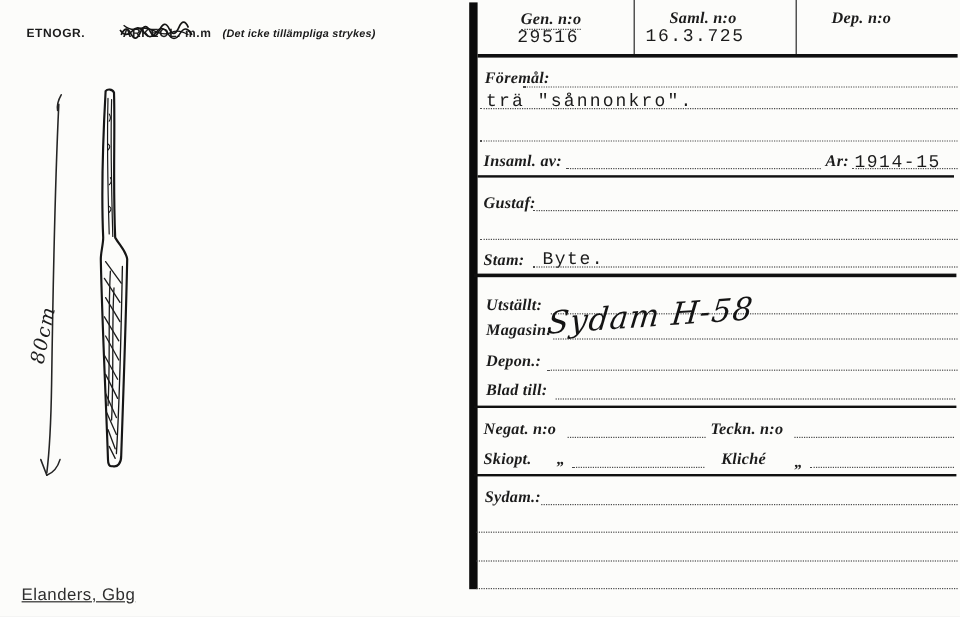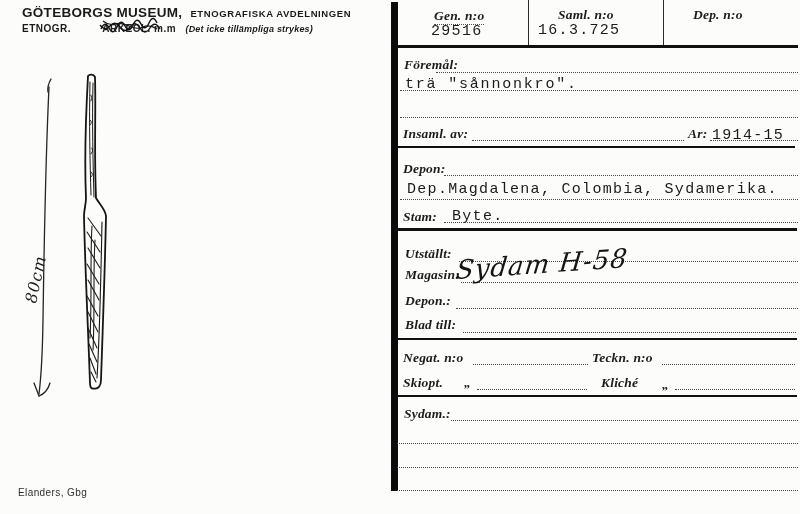--- a/index.html
+++ b/index.html
@@ -20,31 +20,27 @@
   .title-main{font-weight:bold;font-size:13.5px;letter-spacing:.3px;}
   .title-sub{font-weight:bold;font-size:9.5px;letter-spacing:.6px;}
   .dept{font-weight:bold;font-size:10px;letter-spacing:.5px;}
   .dept-note{font-weight:bold;font-style:italic;font-size:9px;letter-spacing:.2px;}
   .struck{position:relative;display:inline-block;color:#222;}
   .struck svg{position:absolute;left:-3px;top:-6px;pointer-events:none;}
   .hand{position:absolute;font-family:"DejaVu Serif",serif;font-style:italic;
         font-size:26px;color:#141414;transform:rotate(-4deg) skewX(-10deg);
         letter-spacing:1px;white-space:nowrap;}
   .genunder{border-bottom:1.7px dotted #4a4a4a;padding-bottom:1px;margin-top:44px;}
-  .printer{font-size:10px;color:#2e2e2e;letter-spacing:.4px;}
+  .printer{font-size:14px;color:#2e2e2e;letter-spacing:.4px;text-decoration:underline;}
 </style>
 </head>
 <body>
 
 <div id="card">
 
-  <div class="abs sans title-main" style="left:22px;top:5px">
-    <span>GÖTEBORGS MUSEUM,</span>
-    <span class="title-sub" style="margin-left:4px">ETNOGRAFISKA AVDELNINGEN</span>
-  </div>
 
   <div class="abs sans dept" style="left:22px;top:23px">
     <span>ETNOGR.</span>
     <span class="struck" style="margin-left:28px">
       <span>ARKEOL. m.m</span>
       <svg width="66" height="20" viewBox="0 0 66 20">
         <path d="M2,12 q4,-9 8,-1 t8,-1 t8,-1 t8,-1 t8,-1 t8,-1 t8,0" fill="none" stroke="#151515" stroke-width="1.4"></path>
         <path d="M1,8 q5,7 10,1 t10,1 t10,0 t10,1 t10,0 t10,1" fill="none" stroke="#151515" stroke-width="1.3"></path>
         <path d="M4,4 q6,5 12,3 t14,2 t14,1 t14,2" fill="none" stroke="#151515" stroke-width="1.1"></path>
       </svg>
@@ -123,23 +119,22 @@
   <div class="dotline" style="left:400px;top:90px;width:398px"></div>
   <div class="dotline" style="left:400px;top:117px;width:398px"></div>
 
   <span class="lbl" style="left:403px;top:126px">Insaml. av:</span>
   <div class="dotline" style="left:472px;top:140px;width:212px"></div>
   <span class="lbl" style="left:688px;top:126px">Ar:</span>
   <span class="mono" style="left:712px;top:127px">1914-15</span>
   <div class="dotline" style="left:710px;top:140px;width:88px"></div>
   <div class="thick" style="left:398px;top:146px;width:397px;height:1.6px"></div>
 
-  <span class="lbl" style="left:403px;top:161px">Depon:</span>
+  <span class="lbl" style="left:403px;top:161px">Gustaf:</span>
   <div class="dotline" style="left:444px;top:175px;width:354px"></div>
-  <span class="mono" style="left:407px;top:181px">Dep.Magdalena, Colombia, Sydamerika.</span>
   <div class="dotline" style="left:400px;top:199px;width:398px"></div>
 
   <span class="lbl" style="left:403px;top:209px">Stam:</span>
   <span class="mono" style="left:452px;top:208px">Byte.</span>
   <div class="dotline" style="left:444px;top:222px;width:354px"></div>
   <div class="thick" style="left:395px;top:228px;width:402px;height:2.6px"></div>
 
   <span class="lbl" style="left:405px;top:246px">Utställt:</span>
   <div class="dotline" style="left:459px;top:261px;width:339px"></div>
 

